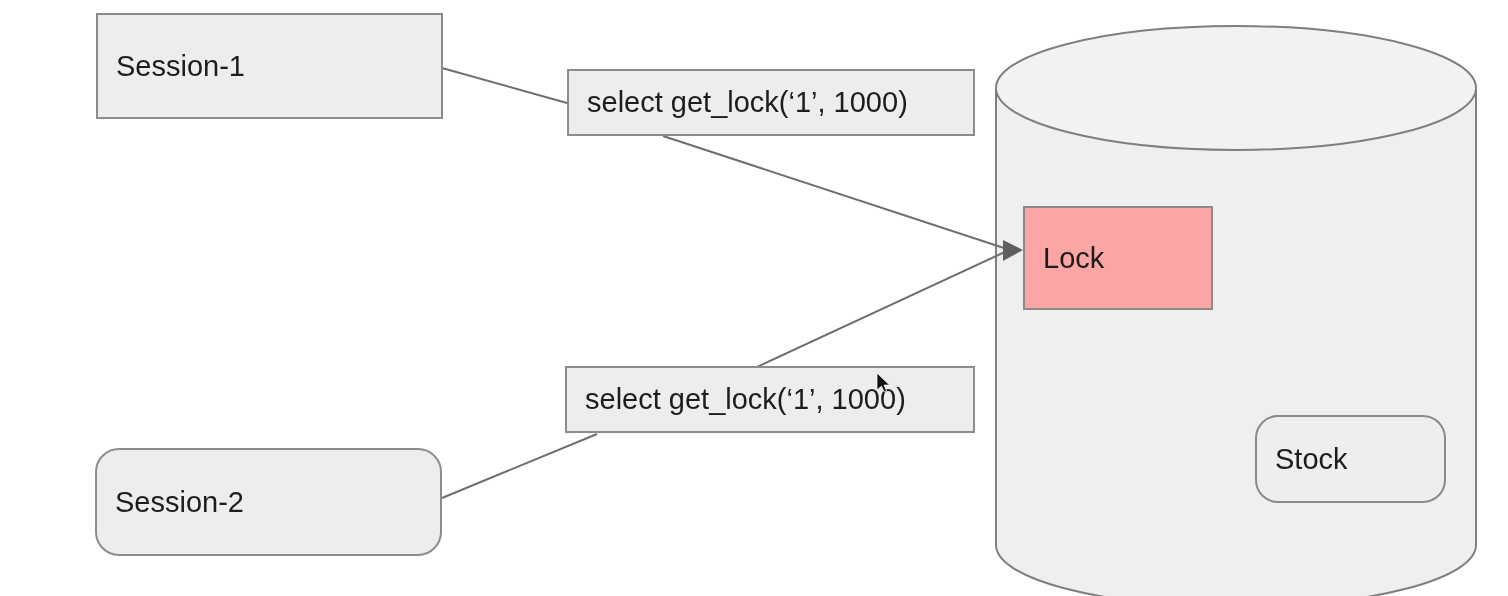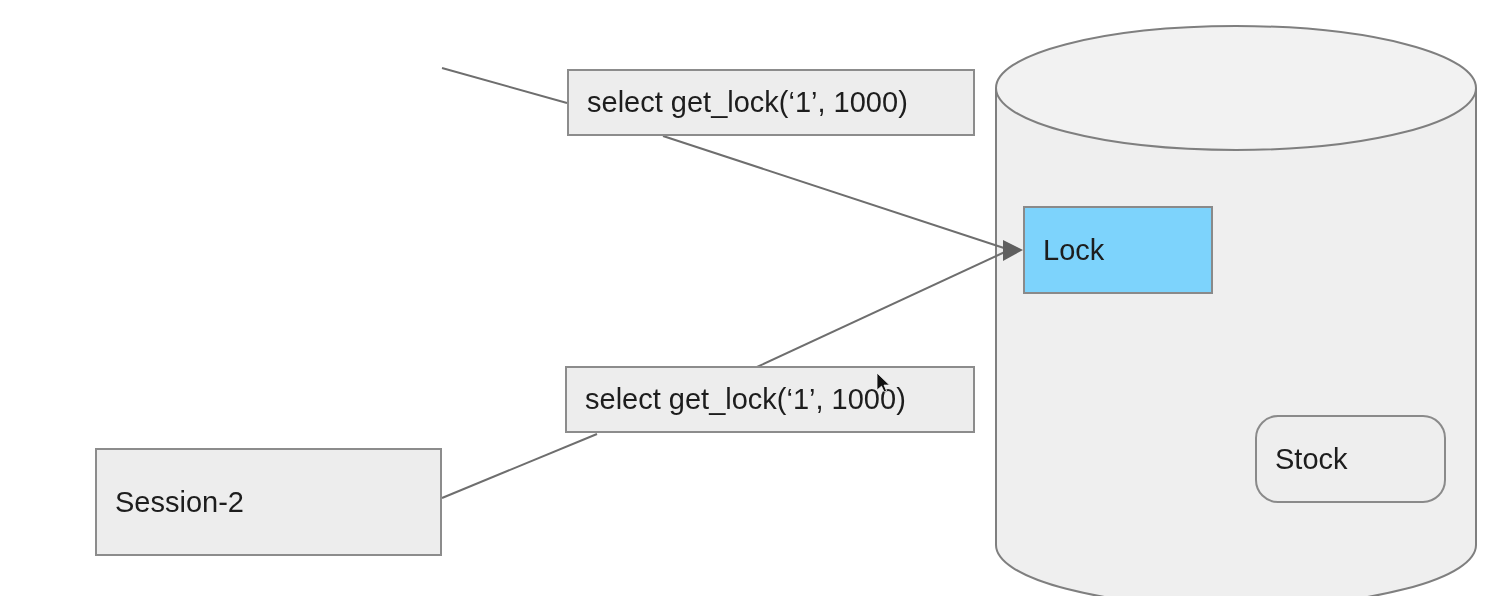--- a/index.html
+++ b/index.html
@@ -27,24 +27,24 @@
     border: 2px solid #8c8c8c;
     display: flex;
     align-items: center;
     padding-left: 18px;
     font-size: 29px;
     color: #1d1d1d;
     white-space: nowrap;
     z-index: 2;
   }
   .node-session1 { left: 96px;  top: 13px;  width: 347px; height: 106px; }
-  .node-session2 { left: 95px;  top: 448px; width: 347px; height: 108px; }
+  .node-session2 { left: 95px;  top: 448px; width: 347px; height: 108px; border-radius: 24px; }
   .node-query1   { left: 567px; top: 69px;  width: 408px; height: 67px; }
   .node-query2   { left: 565px; top: 366px; width: 410px; height: 67px; }
-  .node-lock     { left: 1023px; top: 206px; width: 190px; height: 88px; background: #7dd3fc; border-color: #8a8a8a; }
+  .node-lock     { left: 1023px; top: 206px; width: 190px; height: 104px; background: #fca5a5; border-color: #8a8a8a; }
   .node-stock    { left: 1255px; top: 415px; width: 191px; height: 88px; background: #eeeeee; border-color: #8a8a8a; border-radius: 23px; }
   .shape-layer   { z-index: 1; }
   .cursor-layer  { z-index: 5; }
 </style>
 </head>
 <body>
 
 <div class="canvas">
 
   <svg class="layer shape-layer" width="1508" height="596" viewBox="0 0 1508 596">
@@ -57,20 +57,23 @@
 
     <line x1="663" y1="136" x2="1007" y2="249" stroke="#6e6e6e" stroke-width="2"></line>
 
     <line x1="757" y1="367" x2="1007" y2="251" stroke="#6e6e6e" stroke-width="2"></line>
 
     <line x1="442" y1="498" x2="597" y2="434" stroke="#6e6e6e" stroke-width="2"></line>
 
     <polygon points="1023,250 1003,240 1003,261" fill="#5f5f5f"></polygon>
   </svg>
 
+  <div class="node node-session1">
+    <span>Session-1</span>
+  </div>
 
   <div class="node node-query1">
     <span>select get_lock(‘1’, 1000)</span>
   </div>
 
   <div class="node node-query2">
     <span>select get_lock(‘1’, 1000)</span>
   </div>
 
   <div class="node node-session2">

